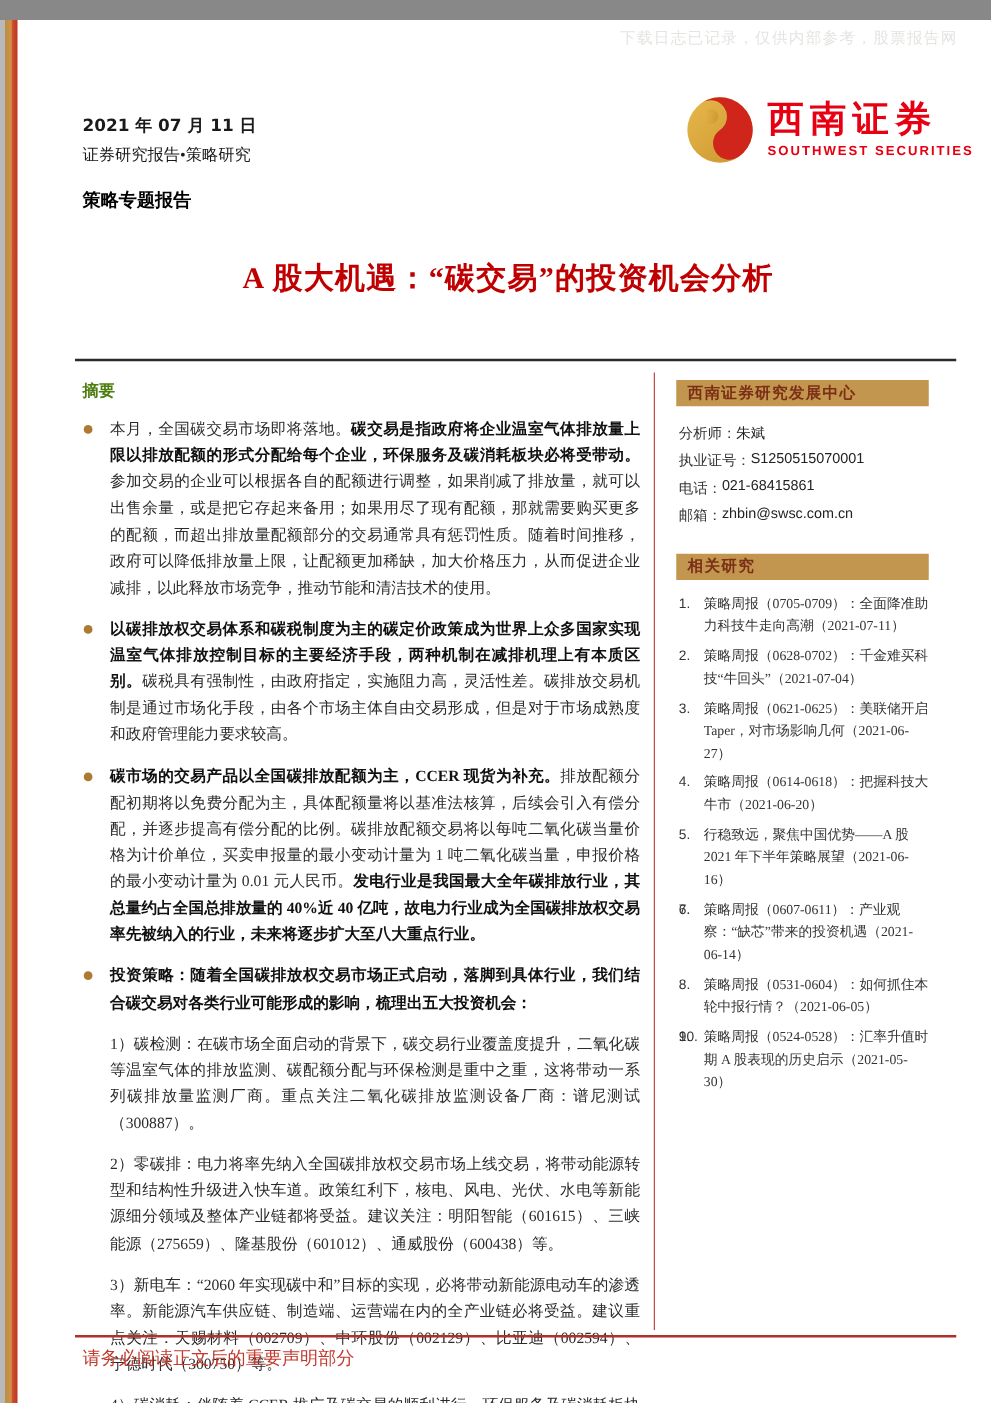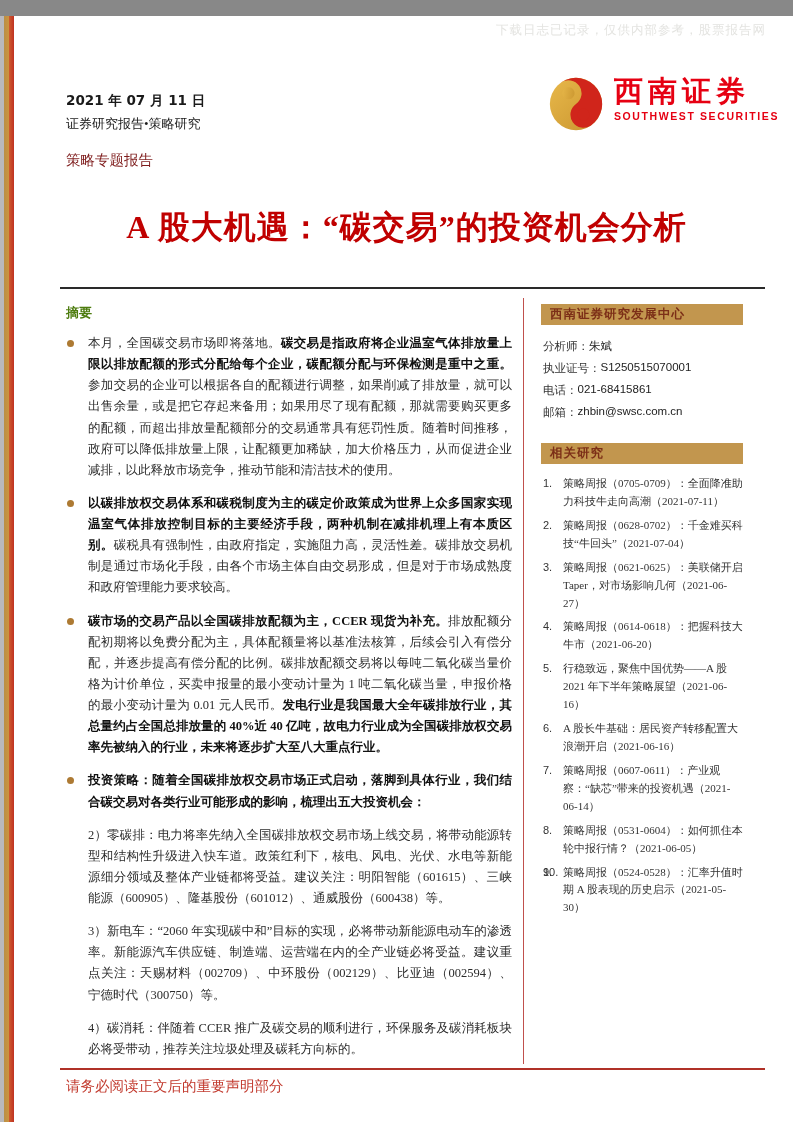--- a/index.html
+++ b/index.html
@@ -19,32 +19,32 @@
   .watermark {
     position:absolute; left:496px; top:6px; white-space:nowrap;
     font-size:12.5px; color:#e4e4e1; letter-spacing:1px;
     font-family:"DejaVu Sans",sans-serif;
   }
 
   
   .header-left { position:absolute; left:66px; top:76px; }
   .hdr-date { font-size:13.5px; font-weight:bold; color:#1a1a1a; font-family:"DejaVu Sans",sans-serif; }
   .hdr-cat  { font-size:13px; color:#1a1a1a; margin-top:5px; }
-  .hdr-type { font-size:14.5px; font-weight:normal; color:#7f1d1d; margin-top:18px; }
-
-  .logo { position:absolute; left:548px; top:60px; display:flex; }
+  .hdr-type { font-size:14.5px; font-weight:bold; color:#000000; margin-top:18px; }
+
+  .logo { position:absolute; left:548px; top:60px; display:flex; align-items:center; }
   .logo-icon { width:56px; height:56px; display:block; }
   .logo-text { margin-left:10px; }
   .logo-cn { font-size:29px; font-weight:bold; color:#e60012; letter-spacing:5px; line-height:1.1; }
   .logo-en { font-size:10.5px; font-weight:bold; color:#e60012; letter-spacing:1.6px;
              font-family:"Liberation Sans","DejaVu Sans",sans-serif; margin-top:2px; }
 
   .title {
     position:absolute; left:40px; right:20px; top:190px; text-align:center;
-    font-size:32px; font-weight:bold; color:#c00000; letter-spacing:1px;
+    font-size:24px; font-weight:bold; color:#c00000; letter-spacing:1px;
   }
   .title-rule { position:absolute; left:60px; right:28px; top:271px; height:2px; background:#2a2a2a; }
 
   
   .abstract { position:absolute; left:66px; top:288px; width:446px; }
   .abs-heading { font-size:13px; font-weight:bold; color:#4d7c0f; margin-bottom:11px; }
   .abstract p, .abstract .li { font-size:12.5px; line-height:1.69; text-align:justify; color:#2b2b2b; }
   .li { position:relative; padding-left:22px; margin-bottom:12px; }
   .dot { position:absolute; left:1px; top:7px; width:7px; height:7px; border-radius:50%; background:#ad7a33; }
   .b { font-weight:bold; color:#111; }
@@ -112,39 +112,40 @@
   </div>
 
   <h1 class="title">A 股大机遇：“碳交易”的投资机会分析</h1>
   <div class="title-rule"></div>
 
   <section class="abstract">
     <h2 class="abs-heading">摘要</h2>
 
     <div class="li">
       <span class="dot"></span>
-      <span>本月，全国碳交易市场即将落地。</span><span class="b">碳交易是指政府将企业温室气体排放量上限以排放配额的形式分配给每个企业，碳配额分配与环保检测是重中之重。</span><span>参加交易的企业可以根据各自的配额进行调整，如果削减了排放量，就可以出售余量，或是把它存起来备用；如果用尽了现有配额，那就需要购买更多的配额，而超出排放量配额部分的交易通常具有惩罚性质。随着时间推移，政府可以降低排放量上限，让配额更加稀缺，加大价格压力，从而促进企业减排，以此释放市场竞争，推动节能和清洁技术的使用。</span>
+      <span>本月，全国碳交易市场即将落地。</span><span class="b">碳交易是指政府将企业温室气体排放量上限以排放配额的形式分配给每个企业，环保服务及碳消耗板块必将受带动。</span><span>参加交易的企业可以根据各自的配额进行调整，如果削减了排放量，就可以出售余量，或是把它存起来备用；如果用尽了现有配额，那就需要购买更多的配额，而超出排放量配额部分的交易通常具有惩罚性质。随着时间推移，政府可以降低排放量上限，让配额更加稀缺，加大价格压力，从而促进企业减排，以此释放市场竞争，推动节能和清洁技术的使用。</span>
     </div>
 
     <div class="li">
       <span class="dot"></span>
       <span class="b">以碳排放权交易体系和碳税制度为主的碳定价政策成为世界上众多国家实现温室气体排放控制目标的主要经济手段，两种机制在减排机理上有本质区别。</span><span>碳税具有强制性，由政府指定，实施阻力高，灵活性差。碳排放交易机制是通过市场化手段，由各个市场主体自由交易形成，但是对于市场成熟度和政府管理能力要求较高。</span>
     </div>
 
     <div class="li">
       <span class="dot"></span>
       <span class="b">碳市场的交易产品以全国碳排放配额为主，CCER 现货为补充。</span><span>排放配额分配初期将以免费分配为主，具体配额量将以基准法核算，后续会引入有偿分配，并逐步提高有偿分配的比例。碳排放配额交易将以每吨二氧化碳当量价格为计价单位，买卖申报量的最小变动计量为 1 吨二氧化碳当量，申报价格的最小变动计量为 0.01 元人民币。</span><span class="b">发电行业是我国最大全年碳排放行业，其总量约占全国总排放量的 40%近 40 亿吨，故电力行业成为全国碳排放权交易率先被纳入的行业，未来将逐步扩大至八大重点行业。</span>
     </div>
 
     <div class="li">
       <span class="dot"></span>
       <span class="b">投资策略：随着全国碳排放权交易市场正式启动，落脚到具体行业，我们结合碳交易对各类行业可能形成的影响，梳理出五大投资机会：</span>
     </div>
 
-    <p class="subp">2）零碳排：电力将率先纳入全国碳排放权交易市场上线交易，将带动能源转型和结构性升级进入快车道。政策红利下，核电、风电、光伏、水电等新能源细分领域及整体产业链都将受益。建议关注：明阳智能（601615）、三峡能源（600905）、隆基股份（601012）、通威股份（600438）等。</p>
+    <p class="subp">1）碳检测：在碳市场全面启动的背景下，碳交易行业覆盖度提升，二氧化碳等温室气体的排放监测、碳配额分配与环保检测是重中之重，这将带动一系列碳排放量监测厂商。重点关注二氧化碳排放监测设备厂商：谱尼测试（300887）。</p>
+    <p class="subp">2）零碳排：电力将率先纳入全国碳排放权交易市场上线交易，将带动能源转型和结构性升级进入快车道。政策红利下，核电、风电、光伏、水电等新能源细分领域及整体产业链都将受益。建议关注：明阳智能（601615）、三峡能源（275659）、隆基股份（601012）、通威股份（600438）等。</p>
     <p class="subp">3）新电车：“2060 年实现碳中和”目标的实现，必将带动新能源电动车的渗透率。新能源汽车供应链、制造端、运营端在内的全产业链必将受益。建议重点关注：天赐材料（002709）、中环股份（002129）、比亚迪（002594）、宁德时代（300750）等。</p>
     <p class="subp">4）碳消耗：伴随着 CCER 推广及碳交易的顺利进行，环保服务及碳消耗板块必将受带动，推荐关注垃圾处理及碳耗方向标的。</p>
 
   </section>
 
   <div class="col-divider"></div>
 
   <aside class="sidebar">
     <div class="side-head">西南证券研究发展中心</div>
 
@@ -185,21 +186,20 @@
       <div class="rr-item">
         <span class="rr-num">4.</span>
         <span>策略周报（0614-0618）：把握科技大牛市（2021-06-20）</span>
       </div>
       <div class="rr-item">
         <span class="rr-num">5.</span>
         <span>行稳致远，聚焦中国优势——A 股 2021 年下半年策略展望（2021-06-16）</span>
       </div>
       <div class="rr-item">
         <span class="rr-num">6.</span>
-        <span>A 股长牛基础：居民资产转移配置大浪潮开启（2021-06-16）</span>
       </div>
       <div class="rr-item">
         <span class="rr-num">7.</span>
         <span>策略周报（0607-0611）：产业观察：“缺芯”带来的投资机遇（2021-06-14）</span>
       </div>
       <div class="rr-item">
         <span class="rr-num">8.</span>
         <span>策略周报（0531-0604）：如何抓住本轮中报行情？（2021-06-05）</span>
       </div>
       <div class="rr-item">

